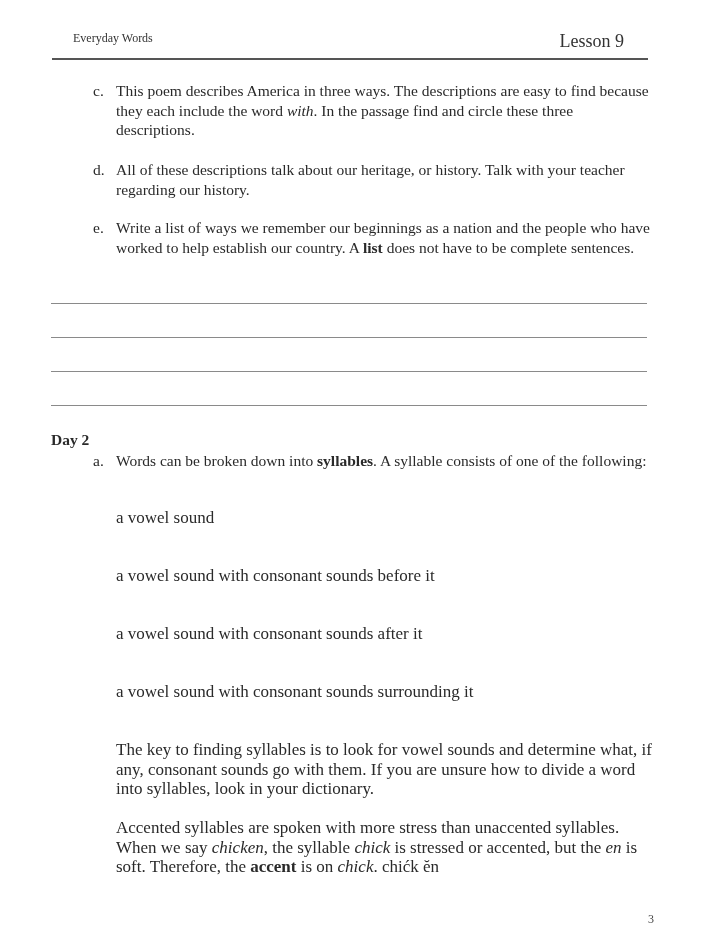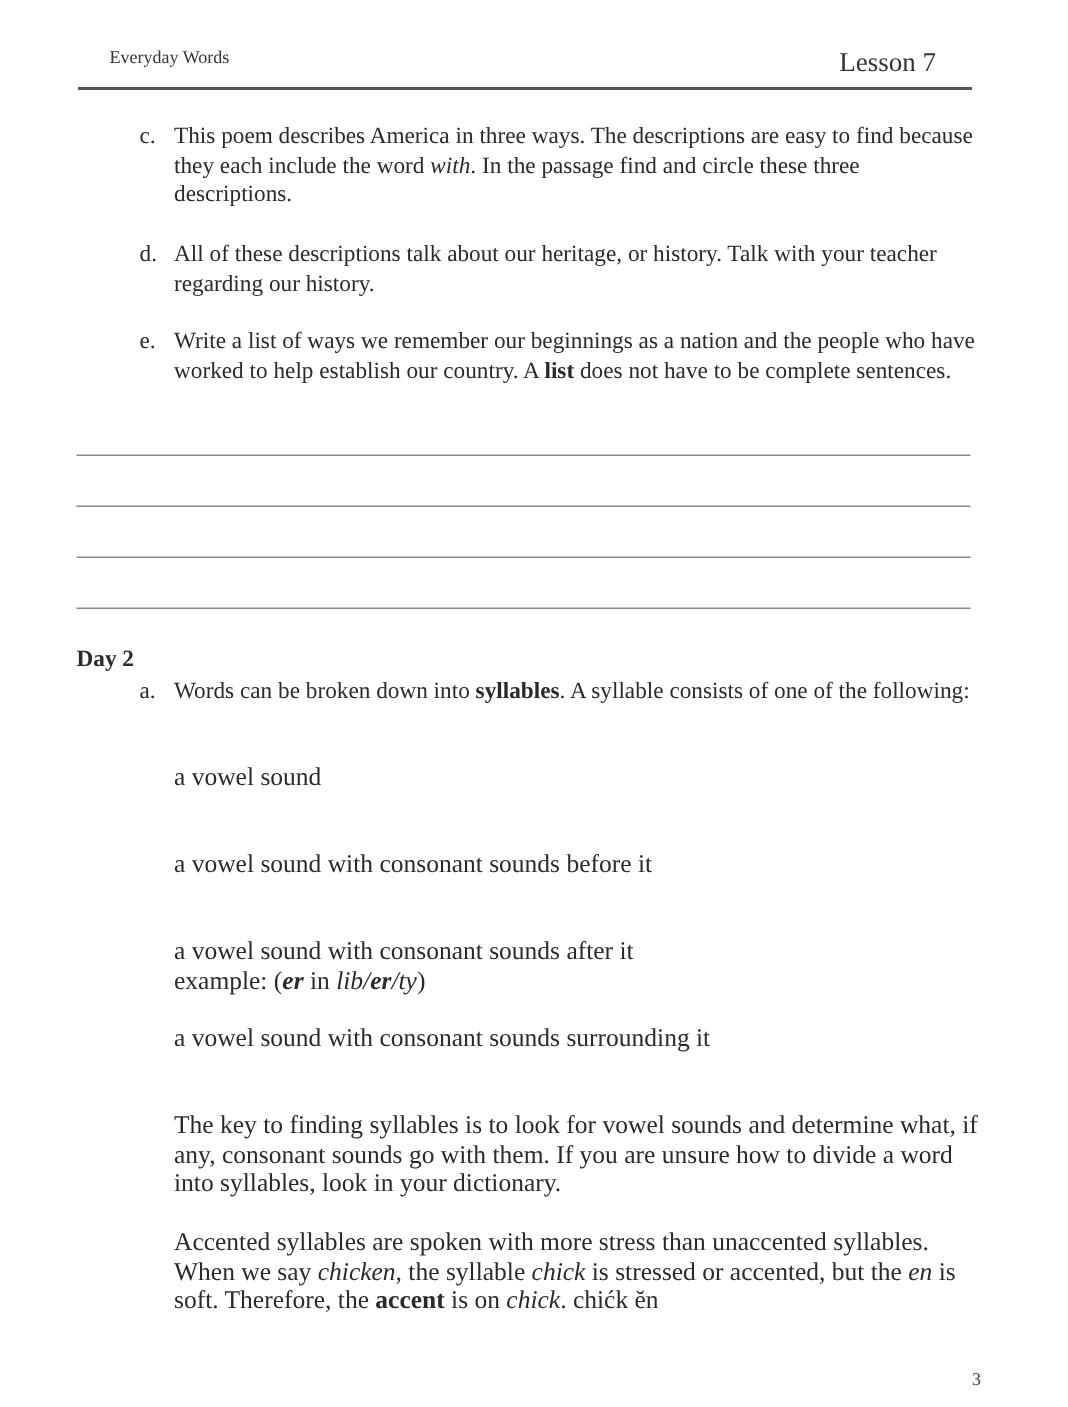--- a/index.html
+++ b/index.html
@@ -25,21 +25,21 @@
 
   .block { position: absolute; left: 116px; width: 540px; font-size: 17px; line-height: 19.5px; }
 
   .page-number { position: absolute; left: 648px; top: 912px; font-size: 12px; color: #444; }
 </style>
 </head>
 <body>
 
 <div class="header">
   <span class="left">Everyday Words</span>
-  <span class="right">Lesson 7</span>
+  <span class="right">Lesson 9</span>
 </div>
 
 <div class="item" style="top:81px;">
   <span class="letter">c.</span>
   <div class="body rich"><span>This poem describes America in three ways. The descriptions are easy to find because they each include the word </span><span style="font-style: italic;">with</span><span>. In the passage find and circle these three descriptions.</span></div>
 </div>
 
 <div class="item" style="top:160px;">
   <span class="letter">d.</span>
   <div class="body rich"><span>All of these descriptions talk about our heritage, or history.  Talk with your teacher regarding our history.</span></div>
@@ -65,21 +65,20 @@
 <div class="block" style="top:508px;">
   <div>a vowel sound</div>
 </div>
 
 <div class="block" style="top:566px;">
   <div>a vowel sound with consonant sounds before it</div>
 </div>
 
 <div class="block" style="top:624px;">
   <div>a vowel sound with consonant sounds after it</div>
-  <div class="rich"><span>example: (</span><span style="font-weight: bold; font-style: italic;">er</span><span> in </span><span style="font-style: italic;">lib/</span><span style="font-weight: bold; font-style: italic;">er</span><span style="font-style: italic;">/ty</span><span>)</span></div>
 </div>
 
 <div class="block" style="top:682px;">
   <div>a vowel sound with consonant sounds surrounding it</div>
 </div>
 
 <div class="block rich" style="top:740px;"><span>The key to finding syllables is to look for vowel sounds and determine what, if any, consonant sounds go with them.  If you are unsure how to divide a word into syllables, look in your dictionary.</span></div>
 
 <div class="block rich" style="top:818px;"><span>Accented syllables are spoken with more stress than unaccented syllables. When we say </span><span style="font-style: italic;">chicken</span><span>, the syllable </span><span style="font-style: italic;">chick</span><span> is stressed or accented, but the </span><span style="font-style: italic;">en</span><span> is soft.  Therefore, the </span><span style="font-weight: bold;">accent</span><span> is on </span><span style="font-style: italic;">chick</span><span>.  chićk ĕn</span></div>
 

